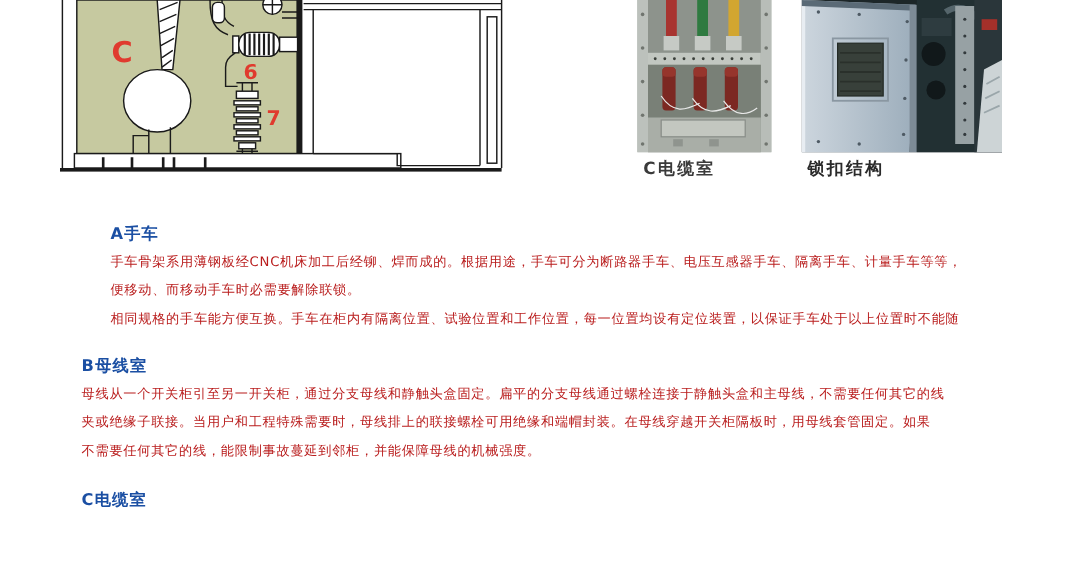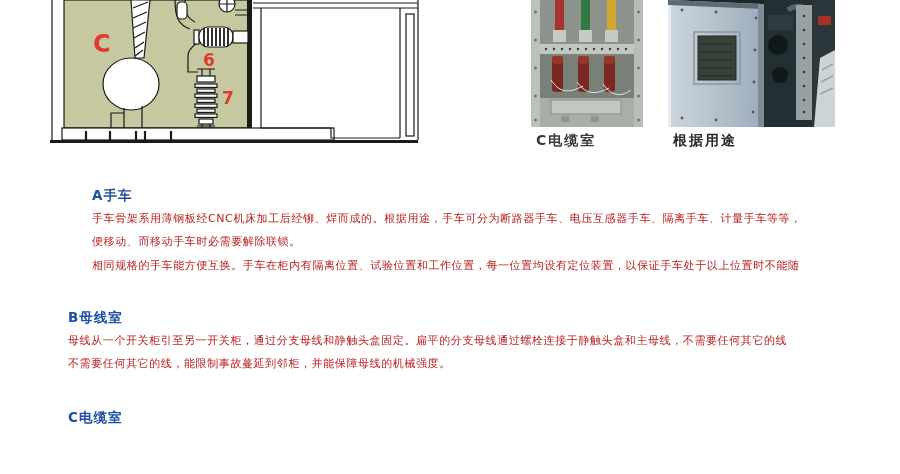--- a/index.html
+++ b/index.html
@@ -13,21 +13,21 @@
   .photo{position:absolute;top:0;}
   #photo-cable-room{left:531px;}
   #photo-lock{left:668px;}
   .photo-caption{position:absolute;top:132px;font-size:14px;letter-spacing:2px;color:#3a3a3a;}
   #caption-cable-room{left:536px;font-weight:600;}
   #caption-lock{left:673px;font-weight:700;color:#2a2a2a;}
 
   
   .section{position:absolute;left:68px;width:818px;}
   #section-a{top:186px;margin-left:24px;}
-  #section-b{top:296px;margin-top:12px;}
+  #section-b{top:296px;}
   #section-c{top:408px;}
   .section-heading{font-size:13.5px;font-weight:bold;color:#1b4fa3;line-height:18px;margin-bottom:3px;letter-spacing:1px;}
   .section-body div{font-size:11px;color:#b91c1c;line-height:23.4px;letter-spacing:0.6px;white-space:nowrap;}
 </style>
 </head>
 <body>
 
 <div id="page">
 
   <svg id="diagram" width="372" height="152" viewBox="0 0 372 152">
@@ -195,35 +195,36 @@
           <circle cx="136" cy="112" r="1.3"></circle>
       </g>
       <rect x="144" y="0" width="23" height="127" fill="#2a363a"></rect>
       <rect x="150" y="16" width="13" height="9" fill="#a5302a"></rect>
       <polygon points="152,58 167,50 167,127 146,127" fill="#cdd4d6"></polygon>
       <path d="M154,70 L165,64 M153,82 L165,76 M152,94 L165,88" stroke="#9aa6aa" stroke-width="1.5"></path>
     </g>
   </svg>
 
   <div id="caption-cable-room" class="photo-caption">C电缆室</div>
-  <div id="caption-lock" class="photo-caption">根据用途</div>
+  <div id="caption-lock" class="photo-caption">锁扣结构</div>
 
   <div id="section-a" class="section">
     <div class="section-heading">A手车</div>
     <div class="section-body">
       <div>手车骨架系用薄钢板经CNC机床加工后经铆、焊而成的。根据用途，手车可分为断路器手车、电压互感器手车、隔离手车、计量手车等等，</div>
       <div>便移动、而移动手车时必需要解除联锁。</div>
       <div>相同规格的手车能方便互换。手车在柜内有隔离位置、试验位置和工作位置，每一位置均设有定位装置，以保证手车处于以上位置时不能随</div>
     </div>
   </div>
 
   <div id="section-b" class="section">
     <div class="section-heading">B母线室</div>
     <div class="section-body">
       <div>母线从一个开关柜引至另一开关柜，通过分支母线和静触头盒固定。扁平的分支母线通过螺栓连接于静触头盒和主母线，不需要任何其它的线</div>
+      <div>夹或绝缘子联接。当用户和工程特殊需要时，母线排上的联接螺栓可用绝缘和端帽封装。在母线穿越开关柜隔板时，用母线套管固定。如果</div>
       <div>不需要任何其它的线，能限制事故蔓延到邻柜，并能保障母线的机械强度。</div>
     </div>
   </div>
 
   <div id="section-c" class="section">
     <div class="section-heading">C电缆室</div>
   </div>
 
 </div>
 

